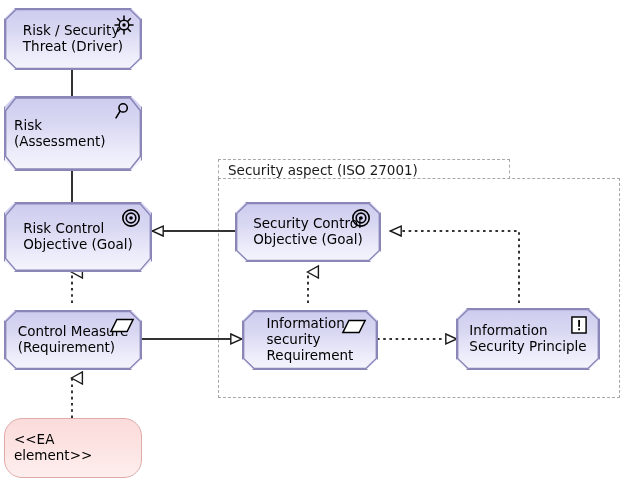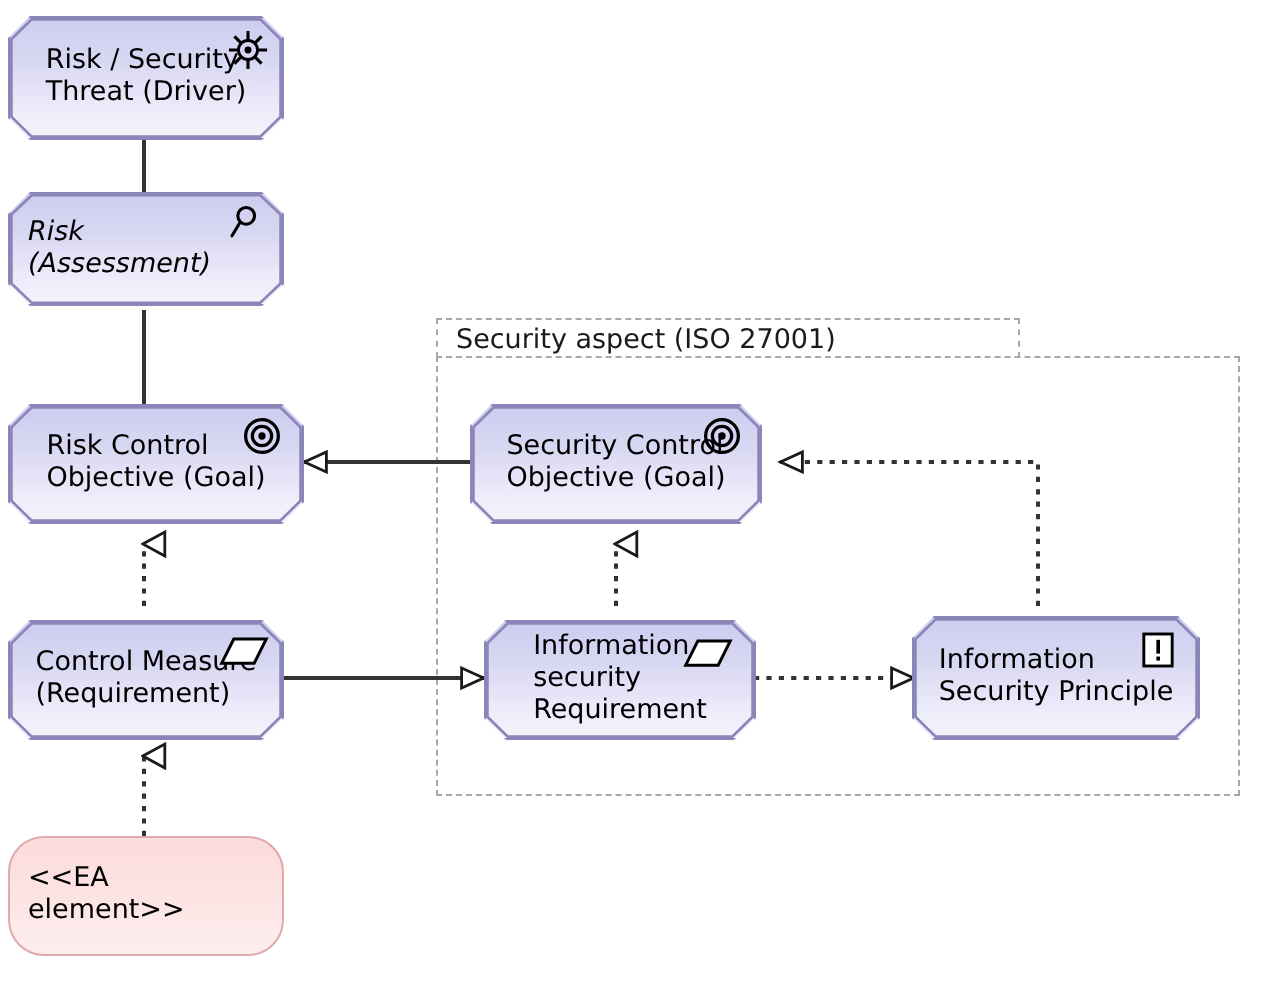--- a/index.html
+++ b/index.html
@@ -168,34 +168,34 @@
           <line x1="17.1" y1="12" x2="22.4" y2="12"></line>
           <line x1="4.6" y1="4.6" x2="8.4" y2="8.4"></line>
           <line x1="15.6" y1="15.6" x2="19.4" y2="19.4"></line>
           <line x1="19.4" y1="4.6" x2="15.6" y2="8.4"></line>
           <line x1="8.4" y1="15.6" x2="4.6" y2="19.4"></line>
         </g>
       </svg>
     </span>
   </div>
 
-  <div class="node" style="left:4px; top:96px; width:138px; height:57px;font-style:italic;">
+  <div class="node" style="left:4px; top:96px; width:138px; height:75px;">
     <svg class="oct-border" viewBox="0 0 138 59" preserveAspectRatio="none">
       <polygon points="11,0.7 127,0.7 137.3,11 137.3,48 127,58.3 11,58.3 0.7,48 0.7,11" fill="none" stroke="#8a86b8" stroke-width="1.4"></polygon>
     </svg>
     <span class="label">Risk (Assessment)</span>
     <span class="node-icon" style="right:9px; top:4px; width:20px; height:20px;">
       <svg viewBox="0 0 22 22" width="20" height="20">
         <circle cx="12.2" cy="7.6" r="4.6" fill="none" stroke="#000" stroke-width="1.7"></circle>
         <line x1="8.9" y1="11.1" x2="4.4" y2="18.6" stroke="#000" stroke-width="1.7" stroke-linecap="round"></line>
       </svg>
     </span>
   </div>
 
-  <div class="node" style="left:4px; top:202px; width:148px; height:60px;">
+  <div class="node" style="left:4px; top:202px; width:148px; height:70px;">
     <svg class="oct-border" viewBox="0 0 148 60" preserveAspectRatio="none">
       <polygon points="11,0.7 137,0.7 147.3,11 147.3,49 137,59.3 11,59.3 0.7,49 0.7,11" fill="none" stroke="#8a86b8" stroke-width="1.4"></polygon>
     </svg>
     <span class="label">Risk Control
 Objective (Goal)</span>
     <span class="node-icon" style="right:10px; top:5px; width:20px; height:20px;">
       <svg viewBox="0 0 22 22" width="20" height="20">
         <circle cx="11" cy="11" r="9" fill="none" stroke="#000" stroke-width="1.8"></circle>
         <circle cx="11" cy="11" r="5.3" fill="none" stroke="#000" stroke-width="1.8"></circle>
         <circle cx="11" cy="11" r="2" fill="#000"></circle>

